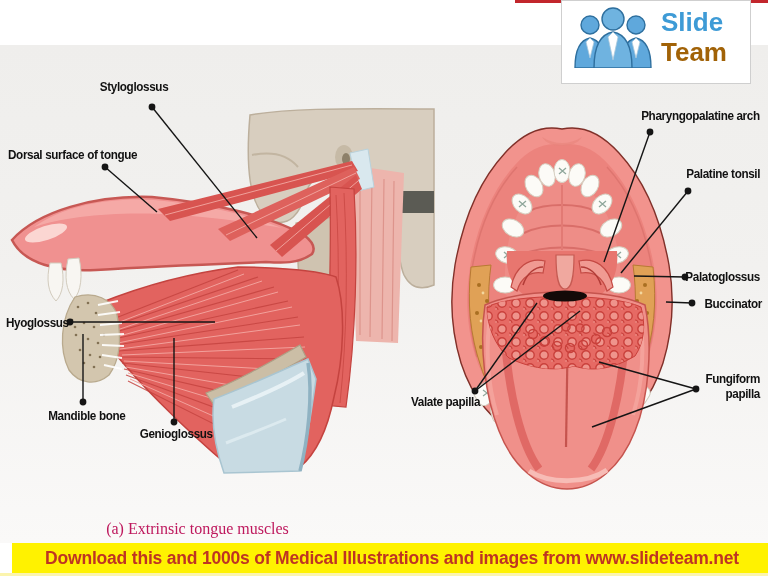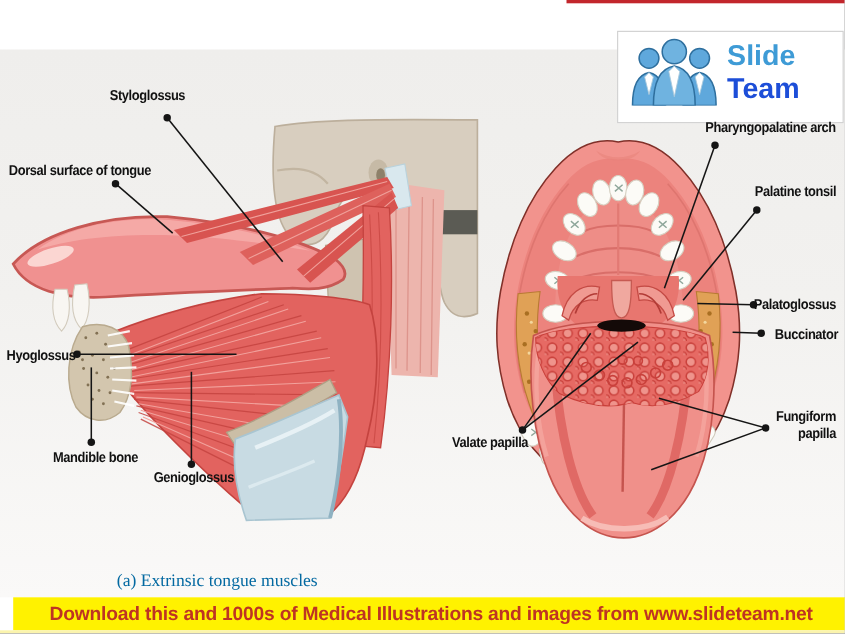--- a/index.html
+++ b/index.html
@@ -5,24 +5,24 @@
   html,body{margin:0;padding:0;background:#888;}
   .slide{position:relative;width:768px;height:576px;background:#ffffff;overflow:hidden;
          font-family:"Liberation Sans",sans-serif;}
   .content-bg{position:absolute;left:0;top:45px;width:768px;height:498px;
          background:linear-gradient(180deg,#EFEEEC 0%,#F2F1EF 45%,#FAF9F8 100%);}
   .page-title{position:absolute;left:33px;top:4px;font-size:29px;font-weight:bold;
          color:#141414;letter-spacing:0px;}
   .top-red-strip{position:absolute;left:515px;top:0;width:253px;height:3px;background:#C2262C;}
 
   
-  .logo-box{position:absolute;left:561px;top:0;width:206px;height:84px;background:#fff;
-         border:1px solid #cfcfcf;box-sizing:border-box;margin-top:28px;}
+  .logo-box{position:absolute;left:561px;top:0;width:190px;height:84px;background:#fff;
+         border:1px solid #cfcfcf;box-sizing:border-box;}
   .logo-slide{position:absolute;left:99px;top:6px;font-size:26px;font-weight:bold;color:#3E9BD6;}
-  .logo-team{position:absolute;left:99px;top:36px;font-size:26px;font-weight:bold;color:#1d4ed8;}
+  .logo-team{position:absolute;left:99px;top:36px;font-size:26px;font-weight:bold;color:#a16207;}
   .logo-tagline{position:absolute;left:3px;right:3px;bottom:2px;height:14px;border:1px solid #bdbdbd;
          font-size:9px;line-height:14px;text-align:center;color:#7a7a7a;white-space:nowrap;overflow:hidden;}
   .logo-people{position:absolute;left:6px;top:5px;}
 
   
   .fig{position:absolute;}
   #fig-left{left:0px;top:95px;}
   #fig-right{left:425px;top:115px;}
   .leader-overlay{position:absolute;left:0;top:0;z-index:5;pointer-events:none;}
 
@@ -40,21 +40,21 @@
   #lbl-genio{left:136px;top:426px;width:74px;}
   #lbl-pharyn{right:8px;top:108px;}
   #lbl-tonsil{right:8px;top:166px;}
   #lbl-palatog{right:8px;top:269px;}
   #lbl-bucc{right:6px;top:296px;}
   #lbl-valate{left:411px;top:394px;}
   #lbl-fungi{right:8px;top:371px;width:64px;}
 
   
   .caption{position:absolute;z-index:6;font-family:"Liberation Serif",serif;font-size:16px;
-       color:#0369a1;text-align:center;}
+       color:#be185d;text-align:center;}
   #caption-a{left:55px;top:520px;width:285px;}
   #caption-b{left:450px;top:520px;width:312px;}
 
   
   .banner{position:absolute;left:12px;top:543px;width:760px;height:30px;background:#FFF200;z-index:7;}
   .banner-text{width:100%;height:100%;text-align:center;line-height:30px;font-size:17.5px;
        font-weight:bold;color:#BE3423;letter-spacing:-0.2px;}
   .banner-under{position:absolute;left:0;top:573px;width:768px;height:3px;background:#FBF4AD;z-index:7;}
 </style>
 </head>

